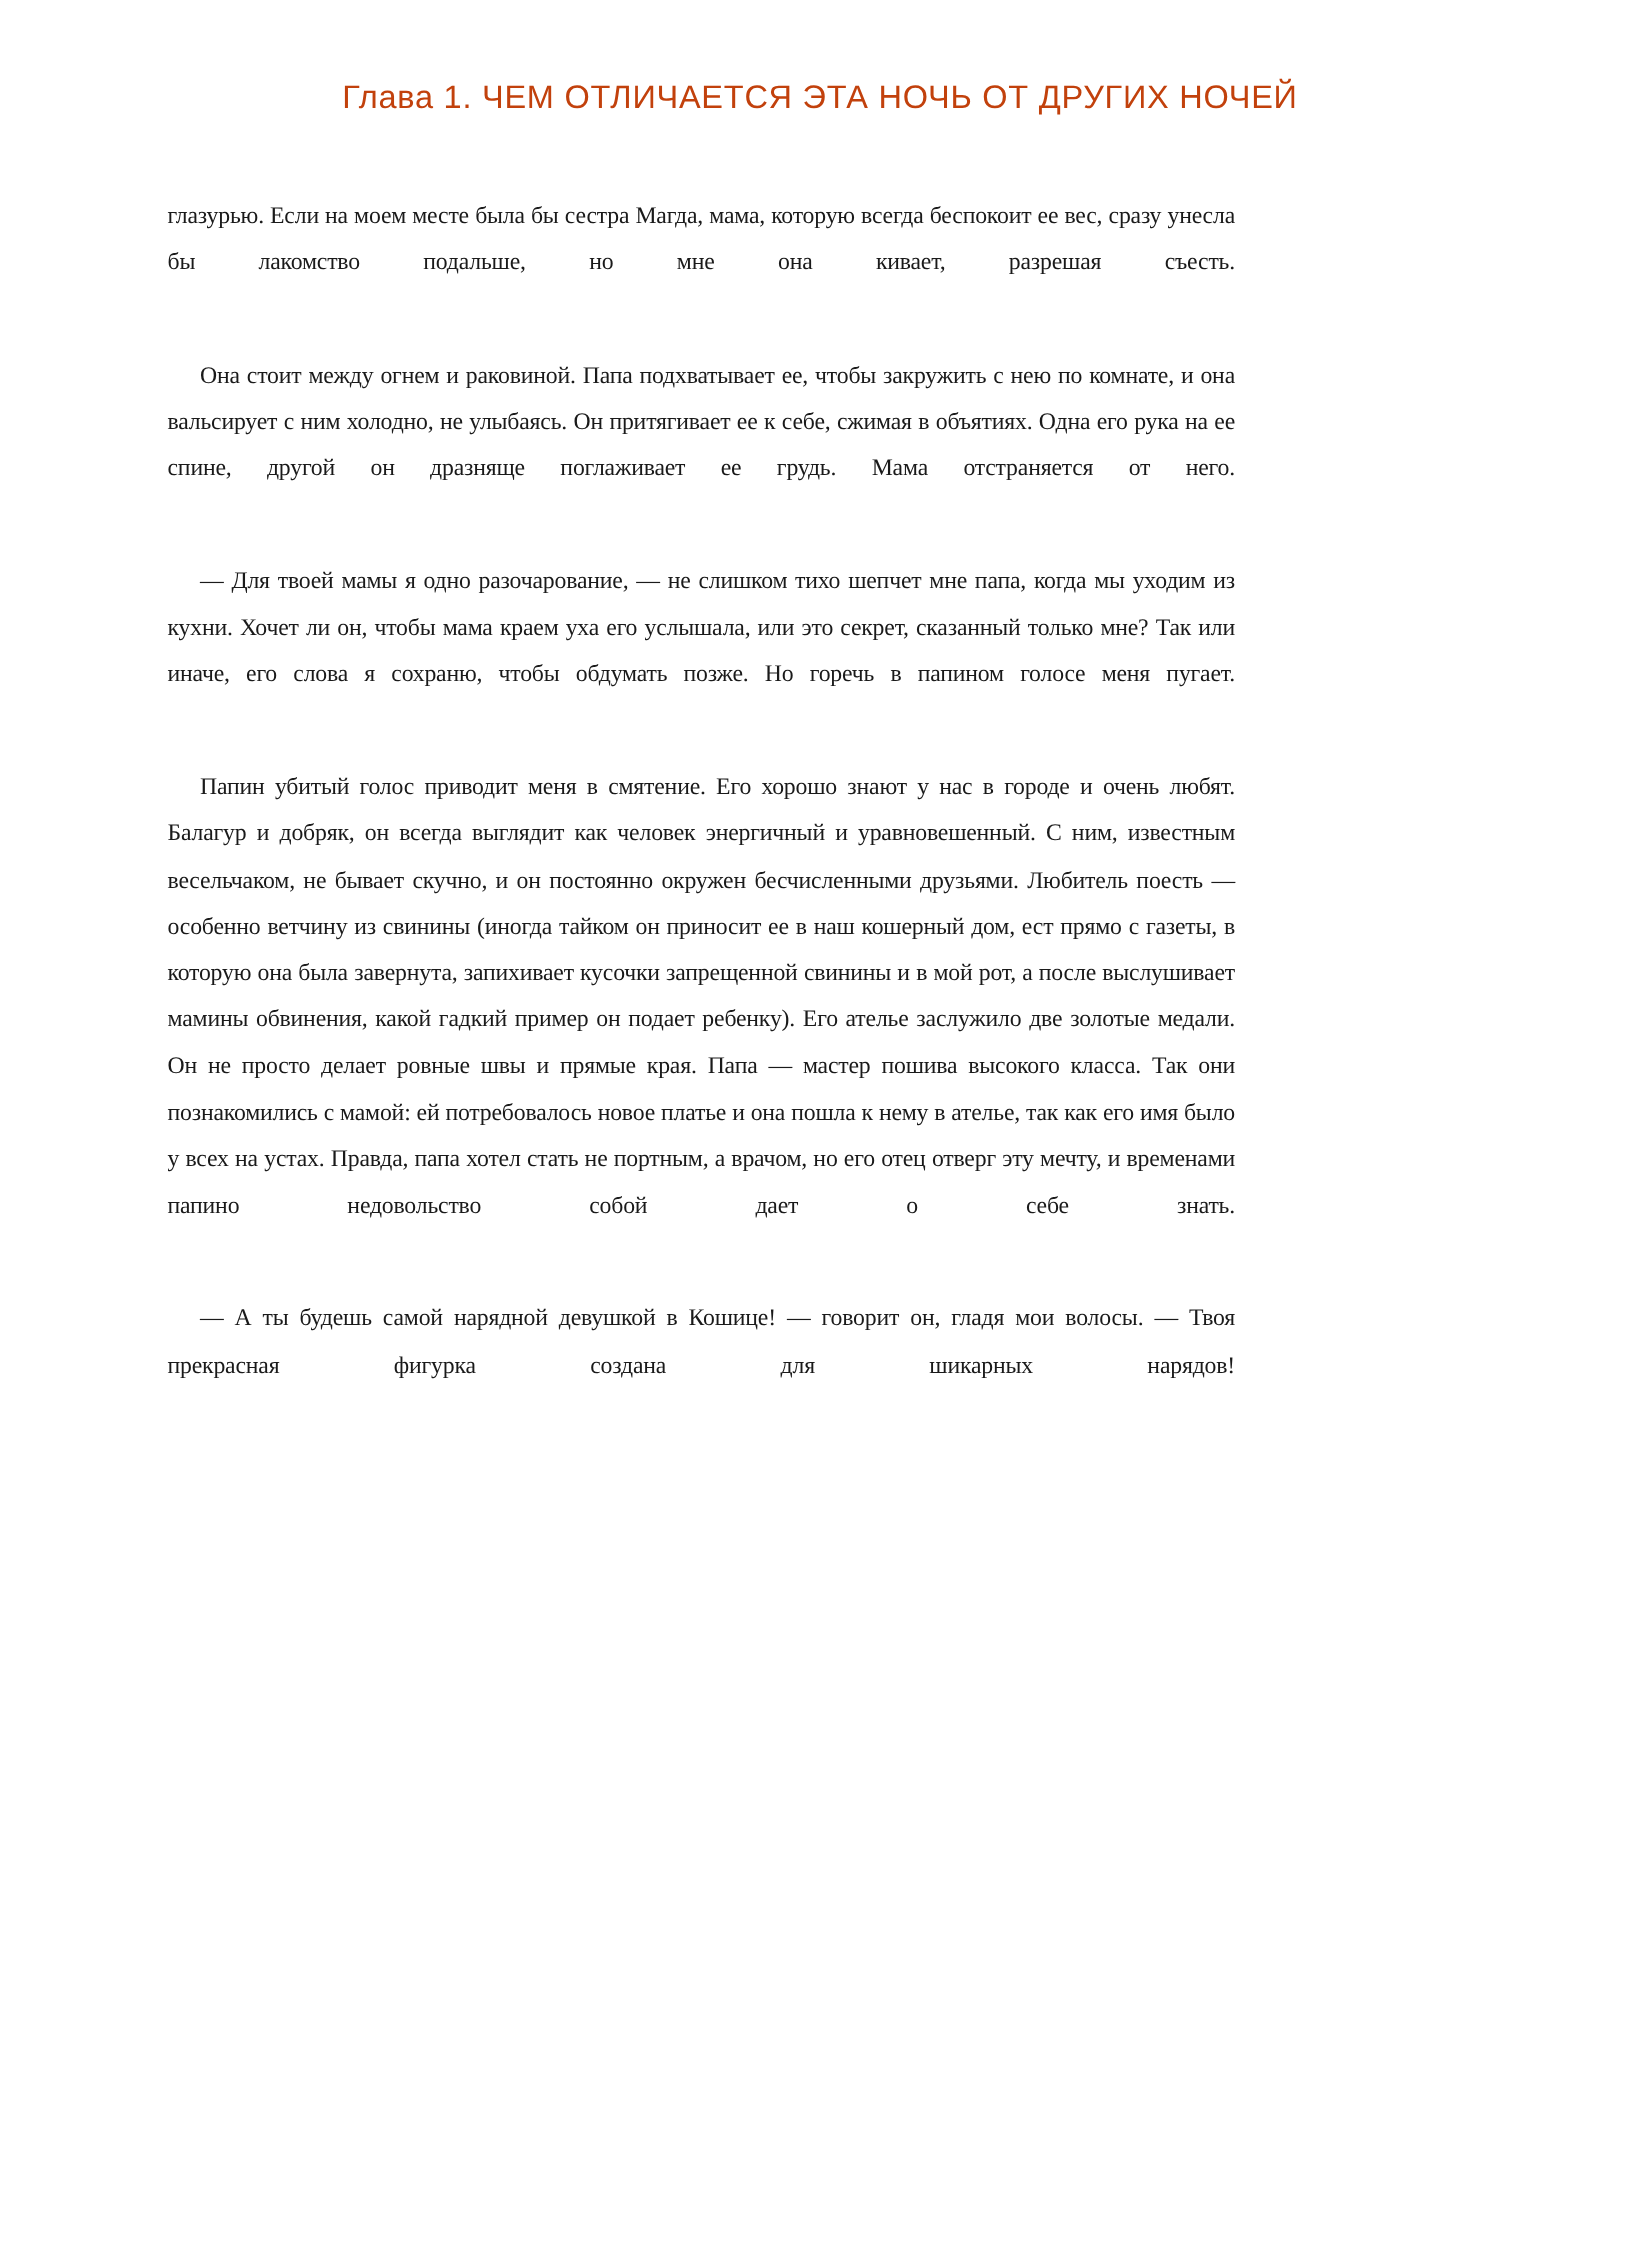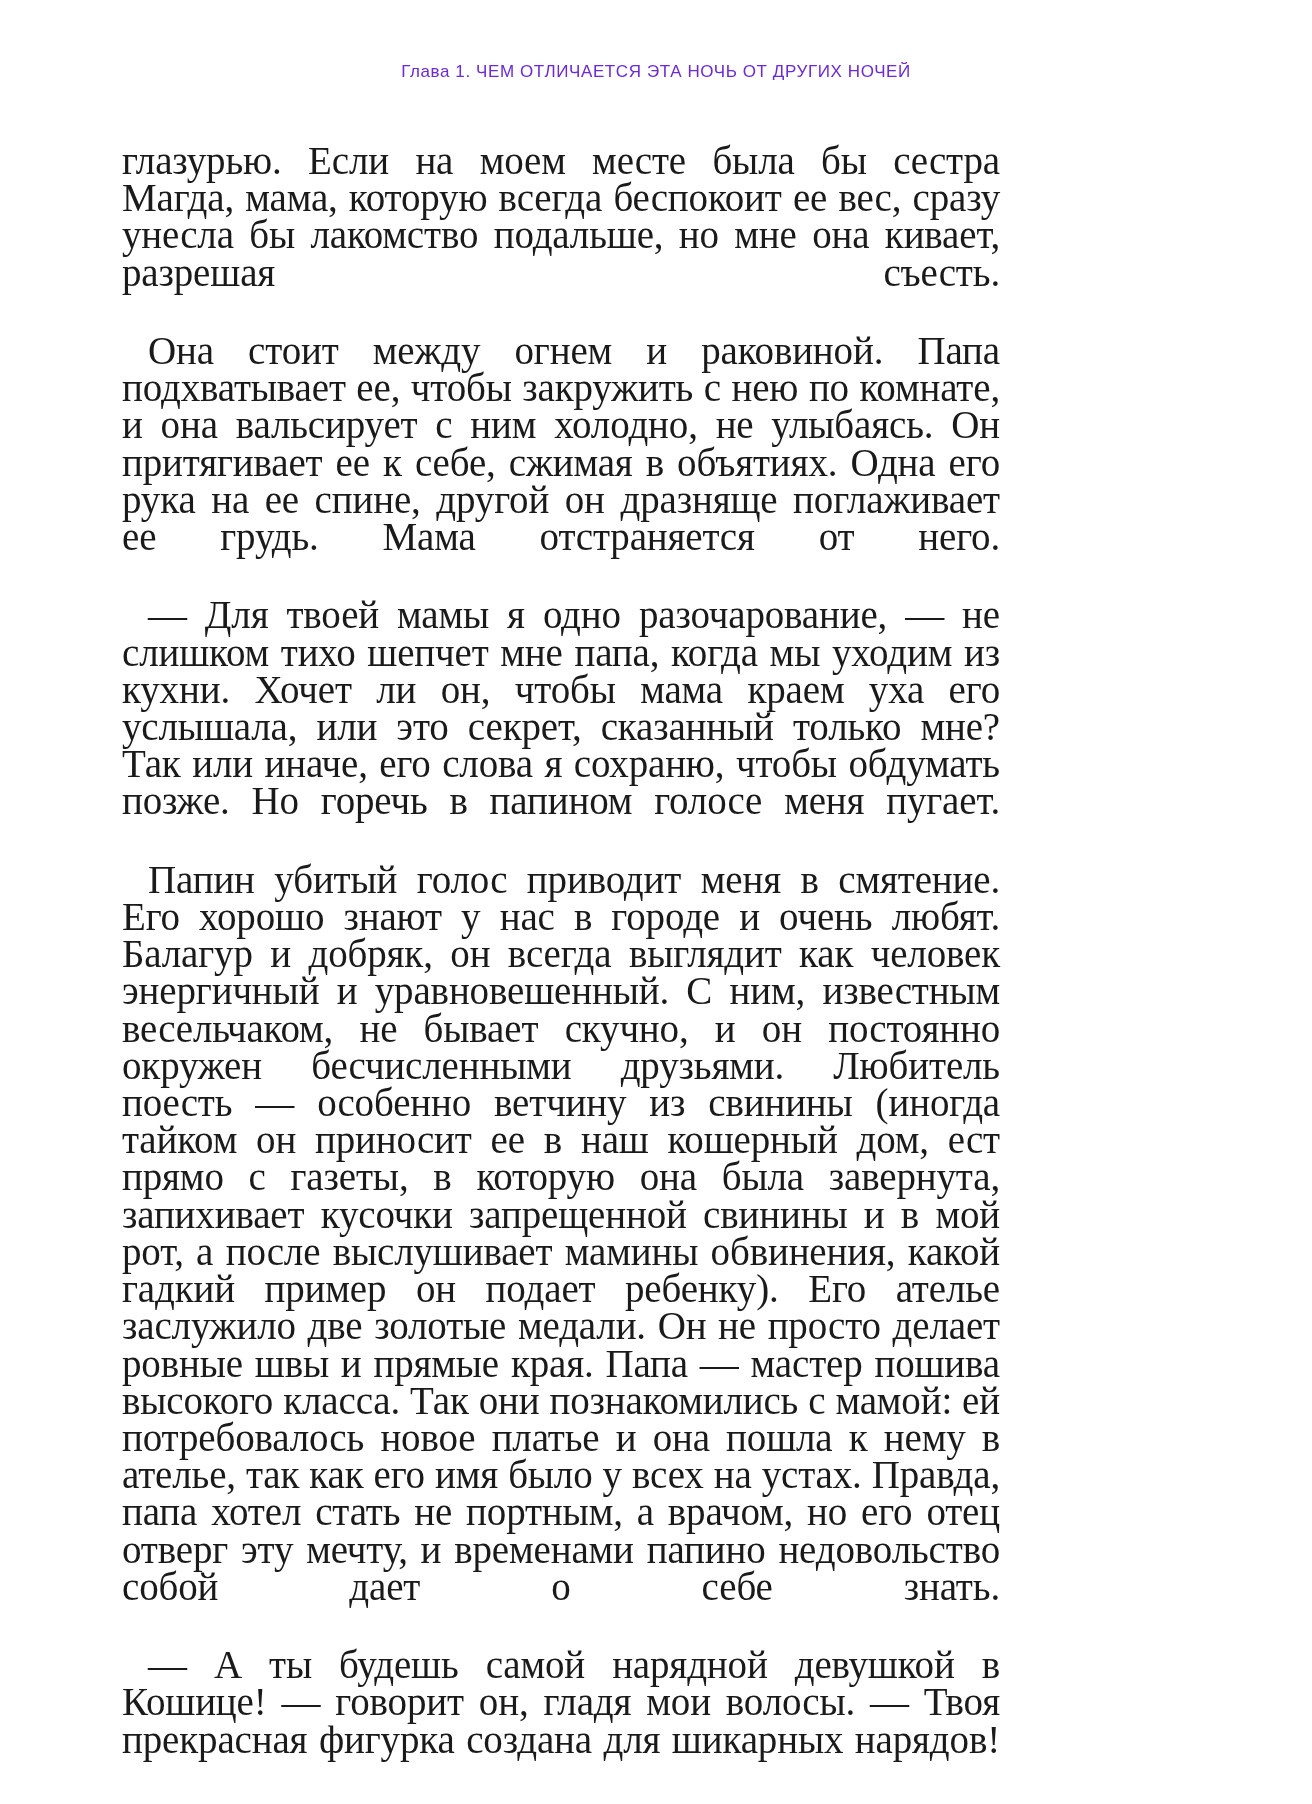--- a/index.html
+++ b/index.html
@@ -28,40 +28,40 @@
   .running-header {
     position: absolute;
     left: 0;
     top: 62px;
     width: 1312px;
     text-align: center;
   }
   .running-header .rh-text {
     display: inline-block;
     font-family: "Liberation Sans", "DejaVu Sans", sans-serif;
-    font-size: 17px;
+    font-size: 26px;
     letter-spacing: 0.6px;
-    color: #6d28d9;
+    color: #c2410c;
     font-weight: 400;
     white-space: nowrap;
   }
 
   
   .text-block {
     position: absolute;
     left: 118px;
     top: 138px;
     width: 886px;
   }
 
   .para {
-    margin: 4px;
+    margin: 16px;
     text-align: justify;
     text-justify: inter-word;
-    font-size: 39px;
+    font-size: 19px;
     line-height: 37.2px;
     letter-spacing: -0.15px;
     word-spacing: 0px;
     text-indent: 26px;
     hyphens: manual;
     -webkit-hyphens: manual;
   }
   .para.no-indent {
     text-indent: 0;
   }

